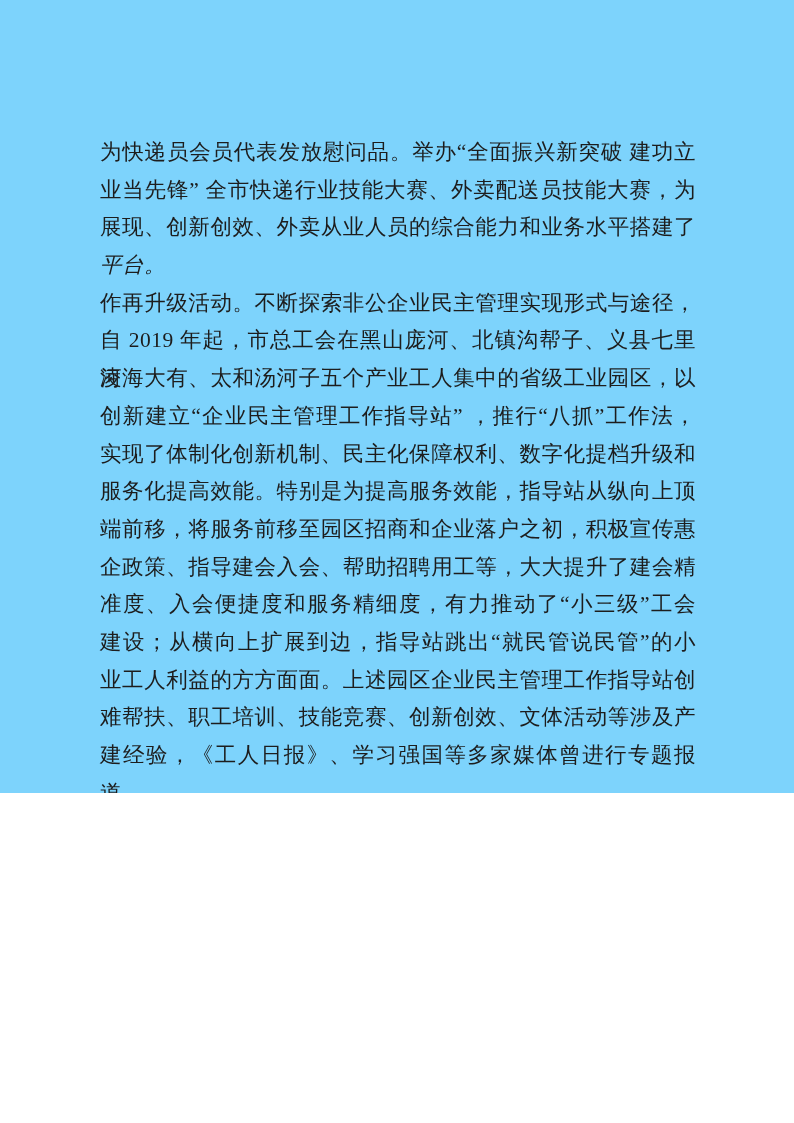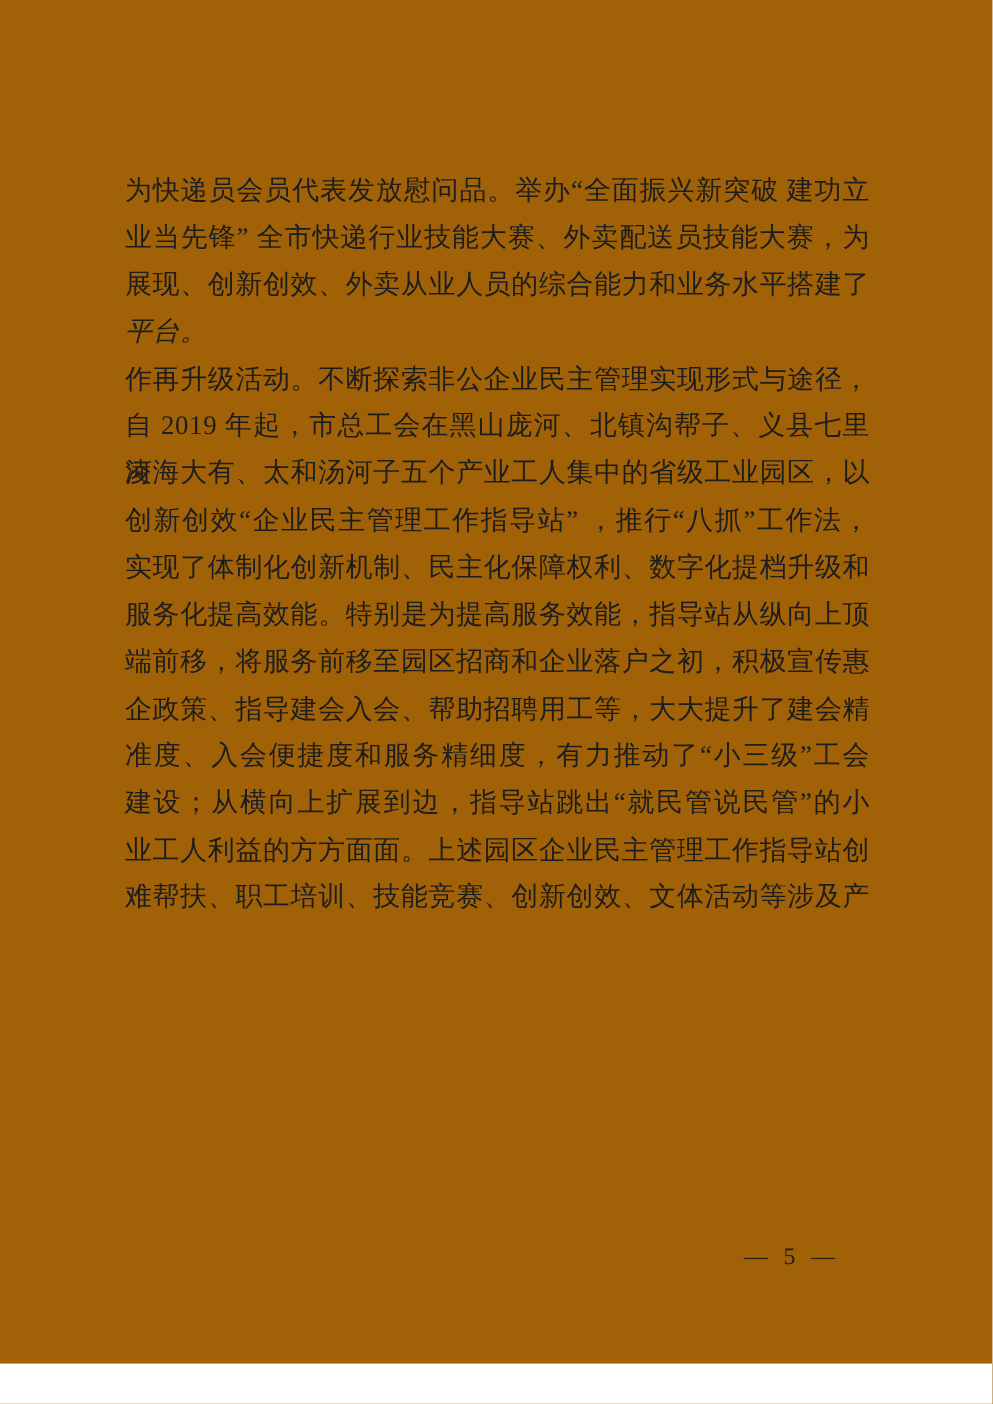--- a/index.html
+++ b/index.html
@@ -3,22 +3,22 @@
 <meta charset="utf-8">
 <style>
   html, body {
     margin: 0;
     padding: 0;
     background: #ffffff;
   }
   .page {
     position: relative;
     width: 794px;
-    height: 1091px;
-    background: #a16207;
+    height: 793px;
+    background: #7dd3fc;
     overflow: hidden;
     color: #1d1d1d;
   }
   .content {
     position: absolute;
     left: 100px;
     top: 134px;
     width: 596px;
   }
   .line {
@@ -64,25 +64,26 @@
       <div class="paragraph">
         <div class="line">为快递员会员代表发放慰问品。举办“全面振兴新突破 建功立</div>
         <div class="line">业当先锋” 全市快递行业技能大赛、外卖配送员技能大赛，为</div>
         <div class="line">展现、创新创效、外卖从业人员的综合能力和业务水平搭建了</div>
         <div class="line para-end">平台。</div>
       </div>
       <div class="paragraph">
         <div class="line">作再升级活动。不断探索非公企业民主管理实现形式与途径，</div>
         <div class="line">自 2019 年起，市总工会在黑山庞河、北镇沟帮子、义县七里河、</div>
         <div class="line">凌海大有、太和汤河子五个产业工人集中的省级工业园区，以</div>
-        <div class="line">创新创效“企业民主管理工作指导站” ，推行“八抓”工作法，</div>
+        <div class="line">创新建立“企业民主管理工作指导站” ，推行“八抓”工作法，</div>
         <div class="line">实现了体制化创新机制、民主化保障权利、数字化提档升级和</div>
         <div class="line">服务化提高效能。特别是为提高服务效能，指导站从纵向上顶</div>
         <div class="line">端前移，将服务前移至园区招商和企业落户之初，积极宣传惠</div>
         <div class="line">企政策、指导建会入会、帮助招聘用工等，大大提升了建会精</div>
         <div class="line">准度、入会便捷度和服务精细度，有力推动了“小三级”工会</div>
         <div class="line">建设；从横向上扩展到边，指导站跳出“就民管说民管”的小</div>
         <div class="line">业工人利益的方方面面。上述园区企业民主管理工作指导站创</div>
         <div class="line">难帮扶、职工培训、技能竞赛、创新创效、文体活动等涉及产</div>
+        <div class="line">建经验，《工人日报》、学习强国等多家媒体曾进行专题报道，</div>
       </div>
     </div>
   <div class="page-number">— 5 —</div>
 </div>
 
 </body></html>

